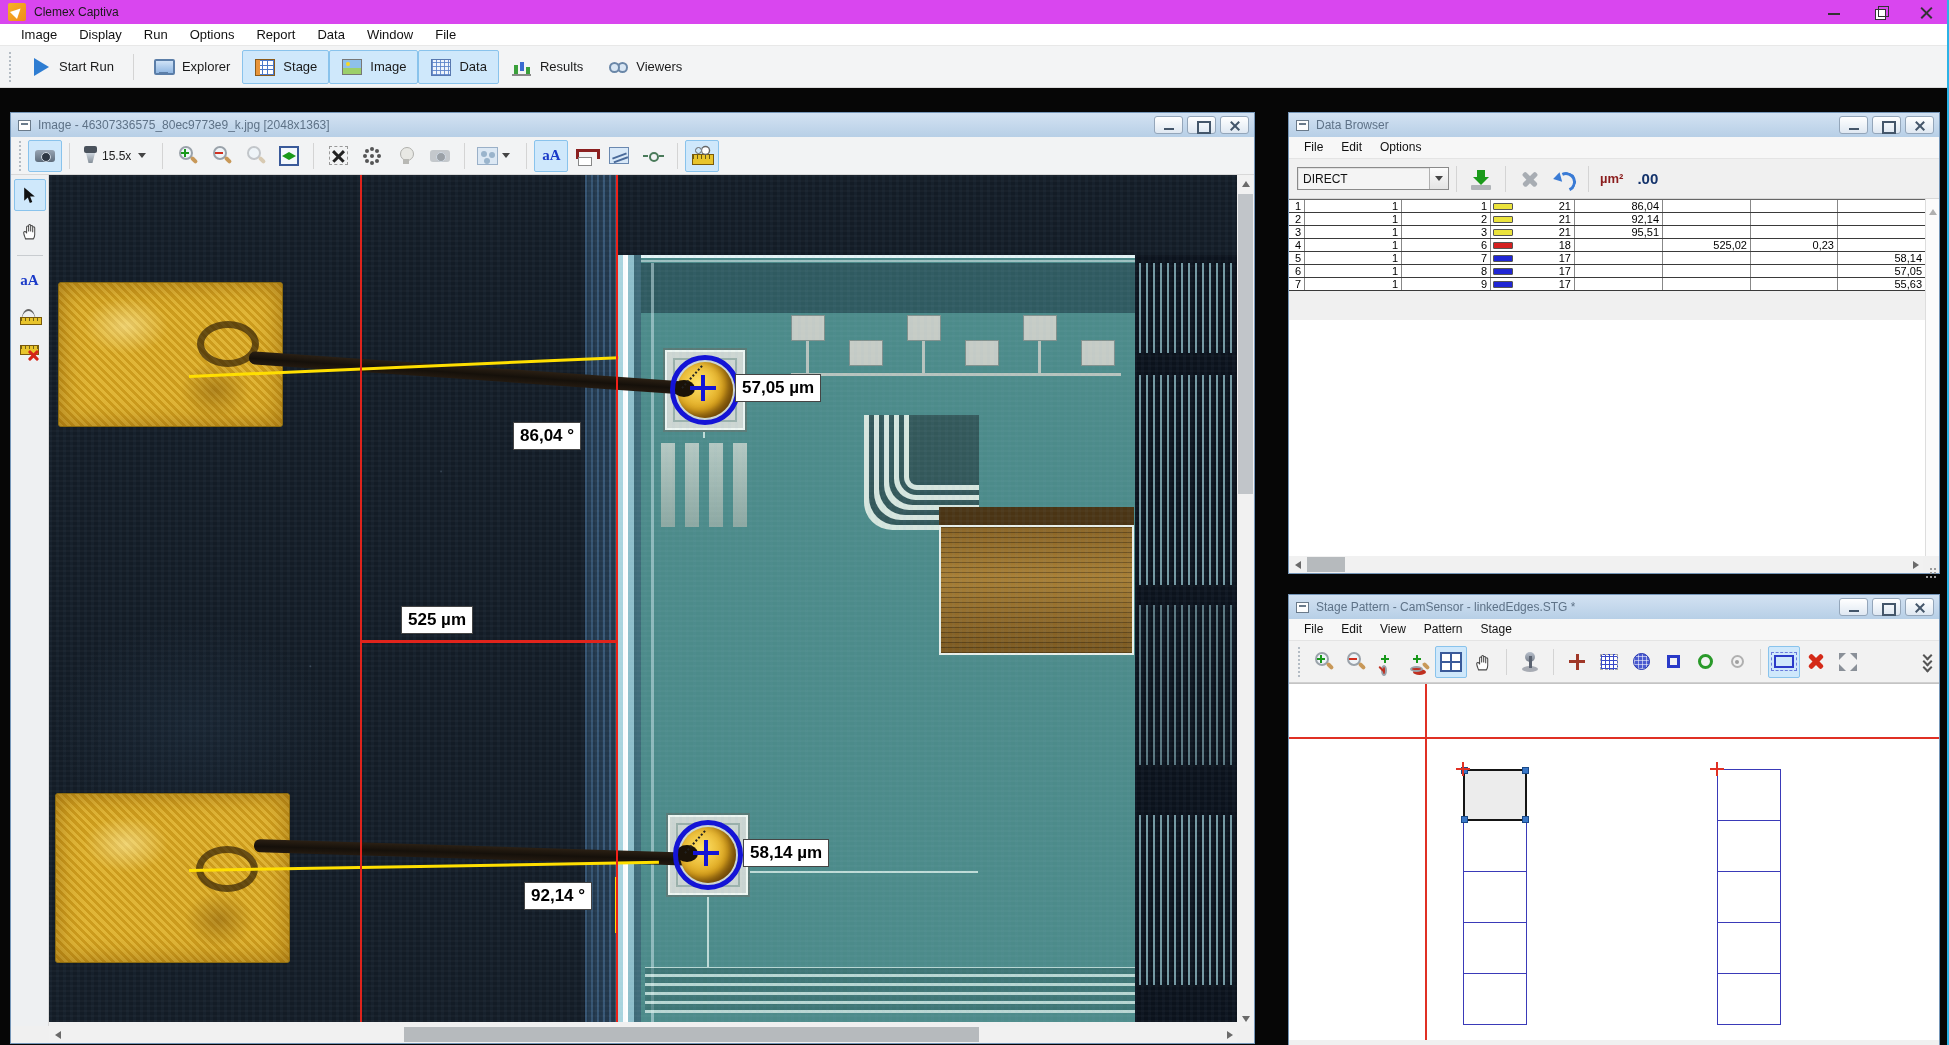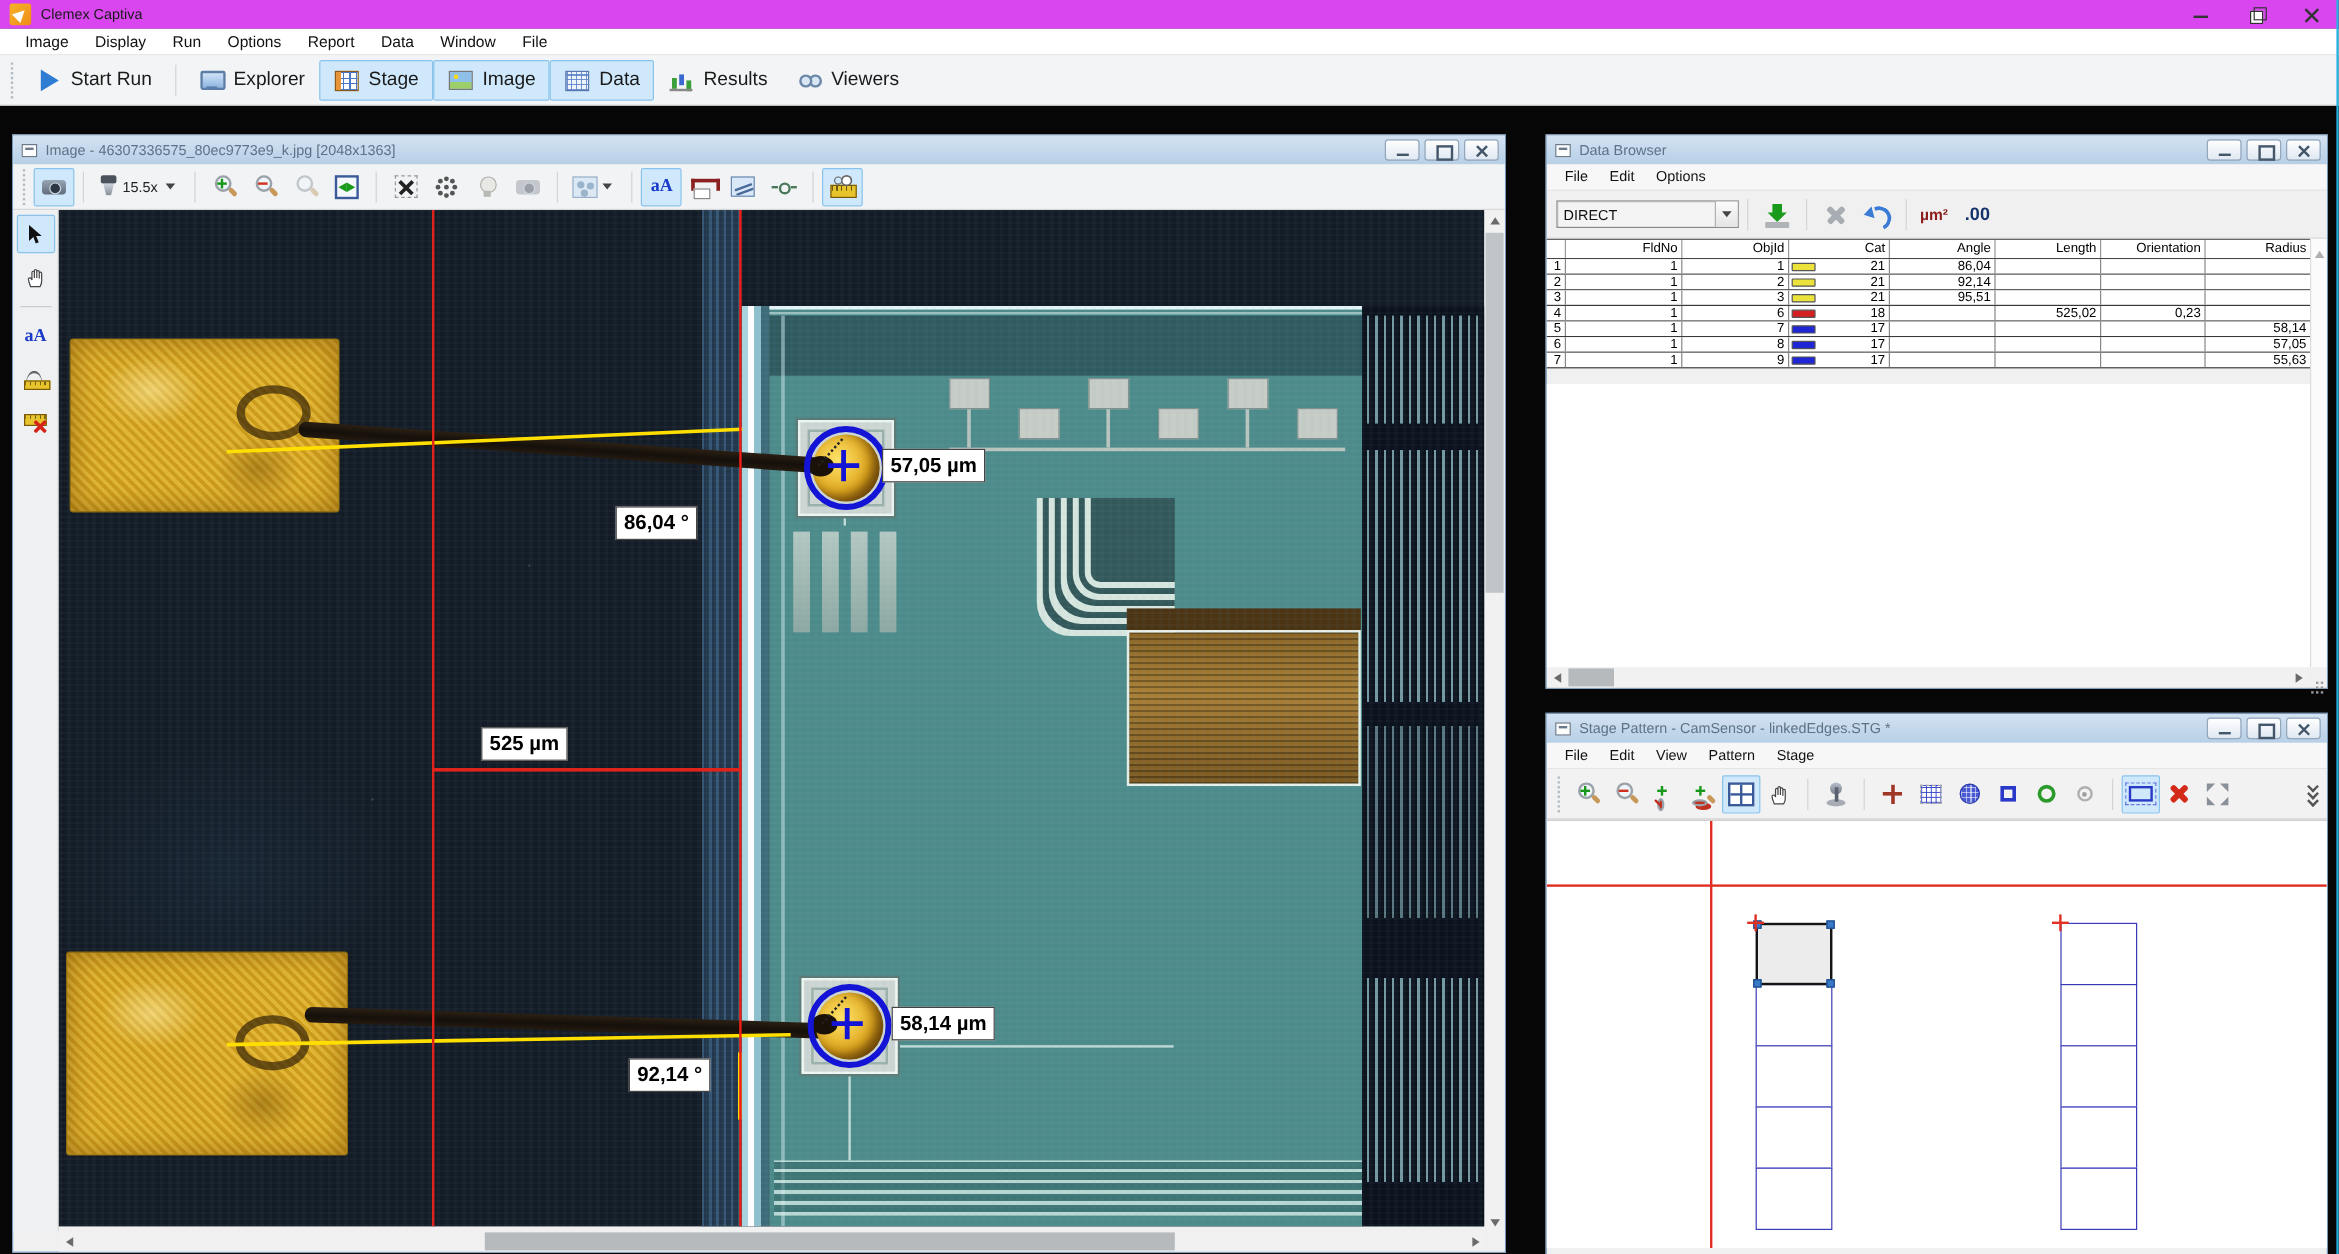--- a/index.html
+++ b/index.html
@@ -16,21 +16,21 @@
   .g-rest::before { content:""; position:absolute; left:18px; top:9px; width:9px; height:9px; border:1.5px solid #333; background:#fff; }
   .g-rest::after { content:""; position:absolute; left:21px; top:6px; width:9px; height:9px; border:1.5px solid #333; }
   .g-x::before,.g-x::after { content:""; position:absolute; left:16px; top:12px; width:15px; height:1.8px; background:#333; }
   .g-x::before { transform:rotate(45deg);} .g-x::after{ transform:rotate(-45deg);}
 
   .menubar { position:absolute; left:0; top:24px; width:1949px; height:21px; background:#fff; display:flex; align-items:center; padding-left:10px; z-index:5; }
   .mi { font-size:13px; color:#111; padding:0 11px; line-height:21px; }
 
   .main-toolbar { position:absolute; left:0; top:45px; width:1949px; height:43px; background:#f3f4f5; border-top:1px solid #e8e8e8; border-bottom:1px solid #dcdcdc; display:flex; align-items:center; padding-left:4px; z-index:5; }
   .grip { width:4px; height:30px; border-left:2px dotted #b4bcc4; margin:0 5px; }
-  .tbtn { display:flex; align-items:center; gap:7px; padding:5px 11px; font-size:16px; color:#1a1a1a; border:1px solid transparent; border-radius:2px; height:34px; }
+  .tbtn { display:flex; align-items:center; gap:7px; padding:5px 11px; font-size:13px; color:#1a1a1a; border:1px solid transparent; border-radius:2px; height:34px; }
   .tbtn.active { background:#cfe8fb; border-color:#89c3ec; }
   .tsep { width:1px; height:26px; background:#d4d4d4; margin:0 7px; }
   .ic { width:22px; height:20px; position:relative; flex:none; }
   .i-run::before { content:""; position:absolute; left:4px; top:1px; border-left:15px solid #2e7dd2; border-top:9px solid transparent; border-bottom:9px solid transparent; }
   .i-explorer::before { content:""; position:absolute; left:1px; top:2px; width:17px; height:12px; background:linear-gradient(#cfe2f6,#8fb6e2); border:2px solid #5b7ea8; border-radius:2px; }
   .i-explorer::after { content:""; position:absolute; left:6px; top:15px; width:9px; height:3px; background:#5b7ea8; }
   .i-stage::before { content:""; position:absolute; left:1px; top:2px; width:18px; height:15px; border:1px solid #8a5a1a; background:linear-gradient(90deg,#e8953a 0 4px,rgba(0,0,0,0) 4px),repeating-linear-gradient(0deg,#4a78c8 0 1px,rgba(0,0,0,0) 1px 4.6px),repeating-linear-gradient(90deg,#4a78c8 0 1px,rgba(0,0,0,0) 1px 5.6px),#fff; }
   .i-image::before { content:""; position:absolute; left:1px; top:2px; width:18px; height:14px; border:1px solid #777; background:linear-gradient(180deg,#8ec0ea 0 58%,#9ccf6a 58% 100%); }
   .i-image::after { content:""; position:absolute; left:5px; top:5px; width:4px; height:4px; border-radius:50%; background:#f8d820; }
   .i-data::before { content:""; position:absolute; left:1px; top:2px; width:18px; height:15px; border:1px solid #5878b0; background:repeating-linear-gradient(0deg,rgba(90,130,200,.85) 0 1px,rgba(0,0,0,0) 1px 4px),repeating-linear-gradient(90deg,rgba(90,130,200,.85) 0 1px,rgba(0,0,0,0) 1px 4px),#eef4fc; }
@@ -522,30 +522,20 @@
         <span class="i-grayx"></span>
       </div>
     <div class="ibtn">
         <span class="i-undo"></span>
       </div>
     <div class="tsep"></div>
     <span class="unit-txt">µm²</span>
     <span class="fmt-txt">.00</span>
   </div>
   <div class="db-table">
-    <div class="dbh" actable="false">
-      <div class="c0"></div>
-      <div class="c1">FldNo</div>
-      <div class="c2">ObjId</div>
-      <div class="c3">Cat</div>
-      <div class="c4">Angle</div>
-      <div class="c5">Length</div>
-      <div class="c6">Orientation</div>
-      <div class="c7">Radius</div>
-    </div>
     <div>
         <div class="dbr">
           <div class="dbc c0">1</div>
           <div class="dbc c1">1</div>
           <div class="dbc c2">1</div>
           <div class="dbc c3 catcell">
             <span class="swatch" style="background: rgb(235, 227, 60);"></span>
             <span>21</span>
           </div>
           <div class="dbc c4">86,04</div>

